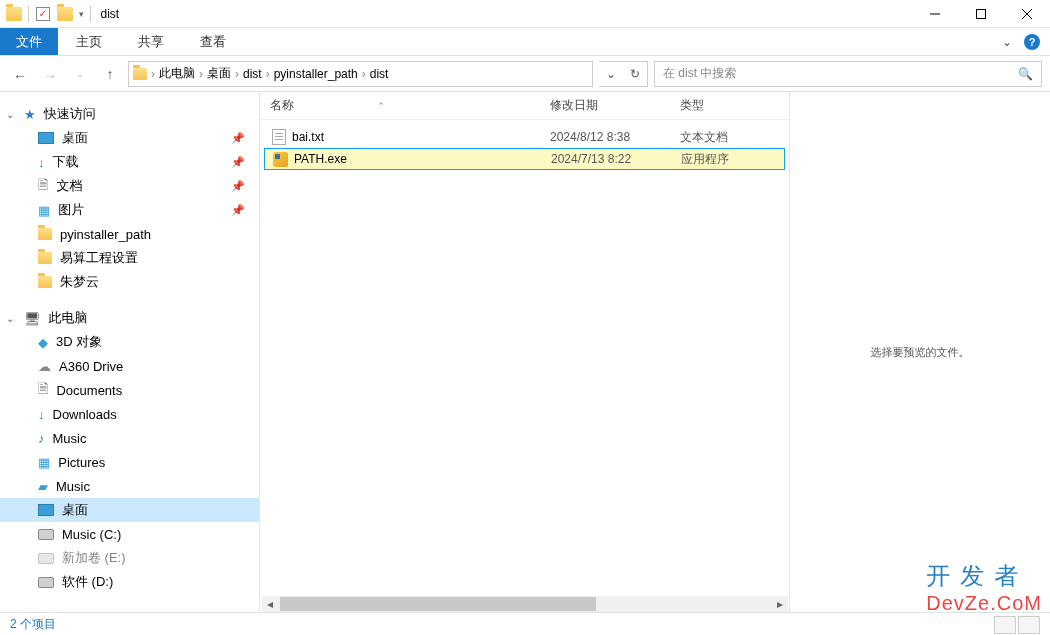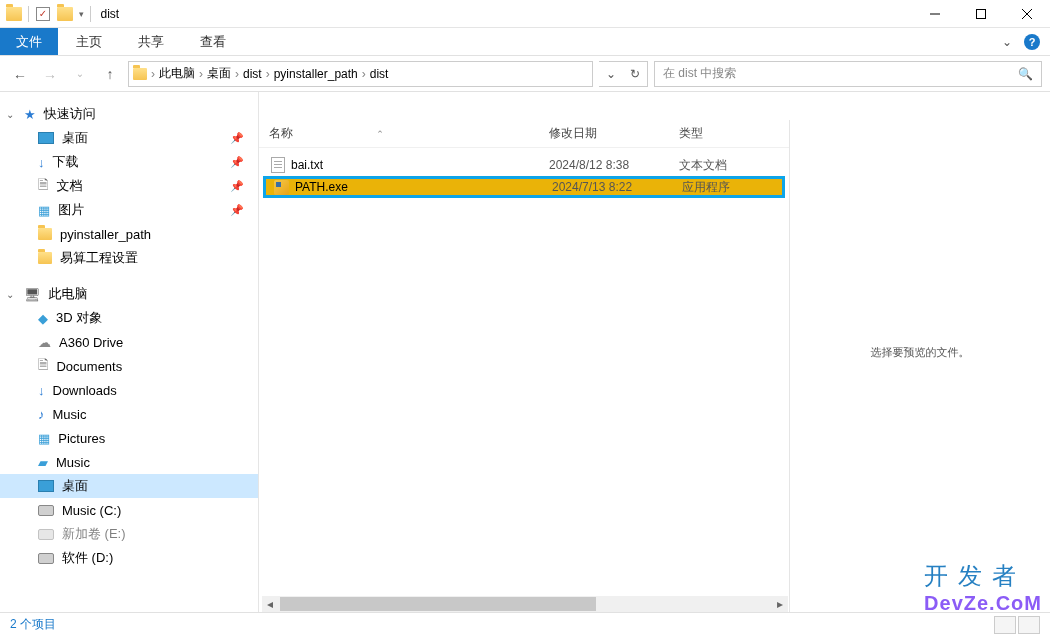--- a/index.html
+++ b/index.html
@@ -43,50 +43,50 @@
 .nav-item.root { padding-left: 24px; }
 .nav-item.child { padding-left: 38px; }
 .nav-item.selected { background: #cce8ff; }
 .nav-item .pin { margin-left: auto; margin-right: 14px; color: #888; font-size: 11px; }
 .nav-item .expand { position: absolute; left: 6px; color: #666; font-size: 10px; }
 .nav-group-gap { height: 12px; }
 .icon-monitor { width: 16px; height: 12px; background: #3a9fd8; border: 1px solid #2a7fb0; position: relative; }
 .icon-disk { width: 16px; height: 11px; background: #d0d0d0; border: 1px solid #888; border-radius: 2px; }
 
 .content { flex: 1; display: flex; }
-.filelist { flex: 1; border-right: 1px solid #e5e5e5; display: flex; flex-direction: column; margin-top: 28px; }
+.filelist { flex: 1; border-right: 1px solid #e5e5e5; display: flex; flex-direction: column; }
 .headers { display: flex; height: 28px; border-bottom: 1px solid #f0f0f0; align-items: center; font-size: 12px; color: #444; padding-left: 10px; }
 .headers .col-name { width: 280px; }
 .headers .col-date { width: 130px; }
 .headers .col-type { width: 100px; }
 .headers .sort { color: #888; font-size: 9px; margin-left: 80px; }
 .rows { padding-top: 6px; padding-left: 4px; padding-right: 4px; }
 .row { display: flex; height: 22px; align-items: center; padding-left: 8px; font-size: 12px; }
-.row.selected { background: #eab308; border: 3px solid #0ea5e9; justify-content: center; }
+.row.selected { background: #fef9c3; border: 1px solid #0ea5e9; }
 .row .col-name { width: 278px; display: flex; align-items: center; gap: 6px; }
 .row .col-date { width: 130px; color: #555; }
 .row .col-type { width: 100px; color: #555; }
 .txt-icon { width: 14px; height: 16px; border: 1px solid #aaa; background: #fff; position: relative; }
 .txt-icon::after { content: ""; position: absolute; top: 3px; left: 2px; right: 2px; height: 1px; background: #aaa; box-shadow: 0 3px #aaa, 0 6px #aaa; }
 .exe-icon { width: 15px; height: 15px; background: linear-gradient(135deg, #f7c948, #e8a317); border-radius: 2px; position: relative; }
 .exe-icon::after { content: ""; position: absolute; top: 2px; left: 2px; width: 5px; height: 5px; background: #3b6ea5; }
 
 .preview { width: 260px; display: flex; align-items: center; justify-content: center; color: #555; font-size: 11px; }
 
 .scrollbar-h { position: absolute; bottom: 0; left: 262px; right: 262px; height: 16px; background: #f0f0f0; display: flex; align-items: center; }
 .scrollbar-h .arrow { width: 16px; height: 16px; display: flex; align-items: center; justify-content: center; color: #666; }
 .scrollbar-h .thumb { height: 14px; background: #c8c8c8; margin: 0 2px; }
 
 .statusbar { height: 24px; border-top: 1px solid #e1e1e1; display: flex; align-items: center; padding: 0 10px; font-size: 12px; color: #1979ca; }
 .statusbar .view-btns { margin-left: auto; display: flex; gap: 2px; }
 .statusbar .vb { width: 22px; height: 18px; border: 1px solid #ccc; background: #f5f5f5; }
 
 .watermark { position: absolute; right: 8px; bottom: 20px; text-align: left; pointer-events: none; }
 .watermark .line1 { font-size: 24px; color: #2680c2; letter-spacing: 10px; }
-.watermark .line2 { font-size: 20px; color: #8b5cf6; font-weight: 700; letter-spacing: 1px; }
+.watermark .line2 { font-size: 20px; color: #ef4444; font-weight: 400; letter-spacing: 1px; }
 
 svg { display: block; }
 </style>
 </head>
 <body>
 
 <div class="titlebar">
   <div class="qat">
     <span class="icon">
         <span class="folder-icon"></span>
@@ -199,20 +199,24 @@
       <span>图片</span>
       <span class="pin">📌</span>
     </div>
     <div class="nav-item child">
       <span class="folder-icon" style="width:14px;height:12px;"></span>
       <span>pyinstaller_path</span>
     </div>
     <div class="nav-item child">
       <span class="folder-icon" style="width:14px;height:12px;"></span>
       <span>易算工程设置</span>
+    </div>
+    <div class="nav-item child">
+      <span class="folder-icon" style="width:14px;height:12px;"></span>
+      <span>朱梦云</span>
     </div>
     <div class="nav-group-gap"></div>
     <div class="nav-item root">
       <span class="expand">⌄</span>
       <span style="color:#555;">🖥</span>
       <span>此电脑</span>
     </div>
     <div class="nav-item child">
       <span style="color:#3a9fd8;">◆</span>
       <span>3D 对象</span>

